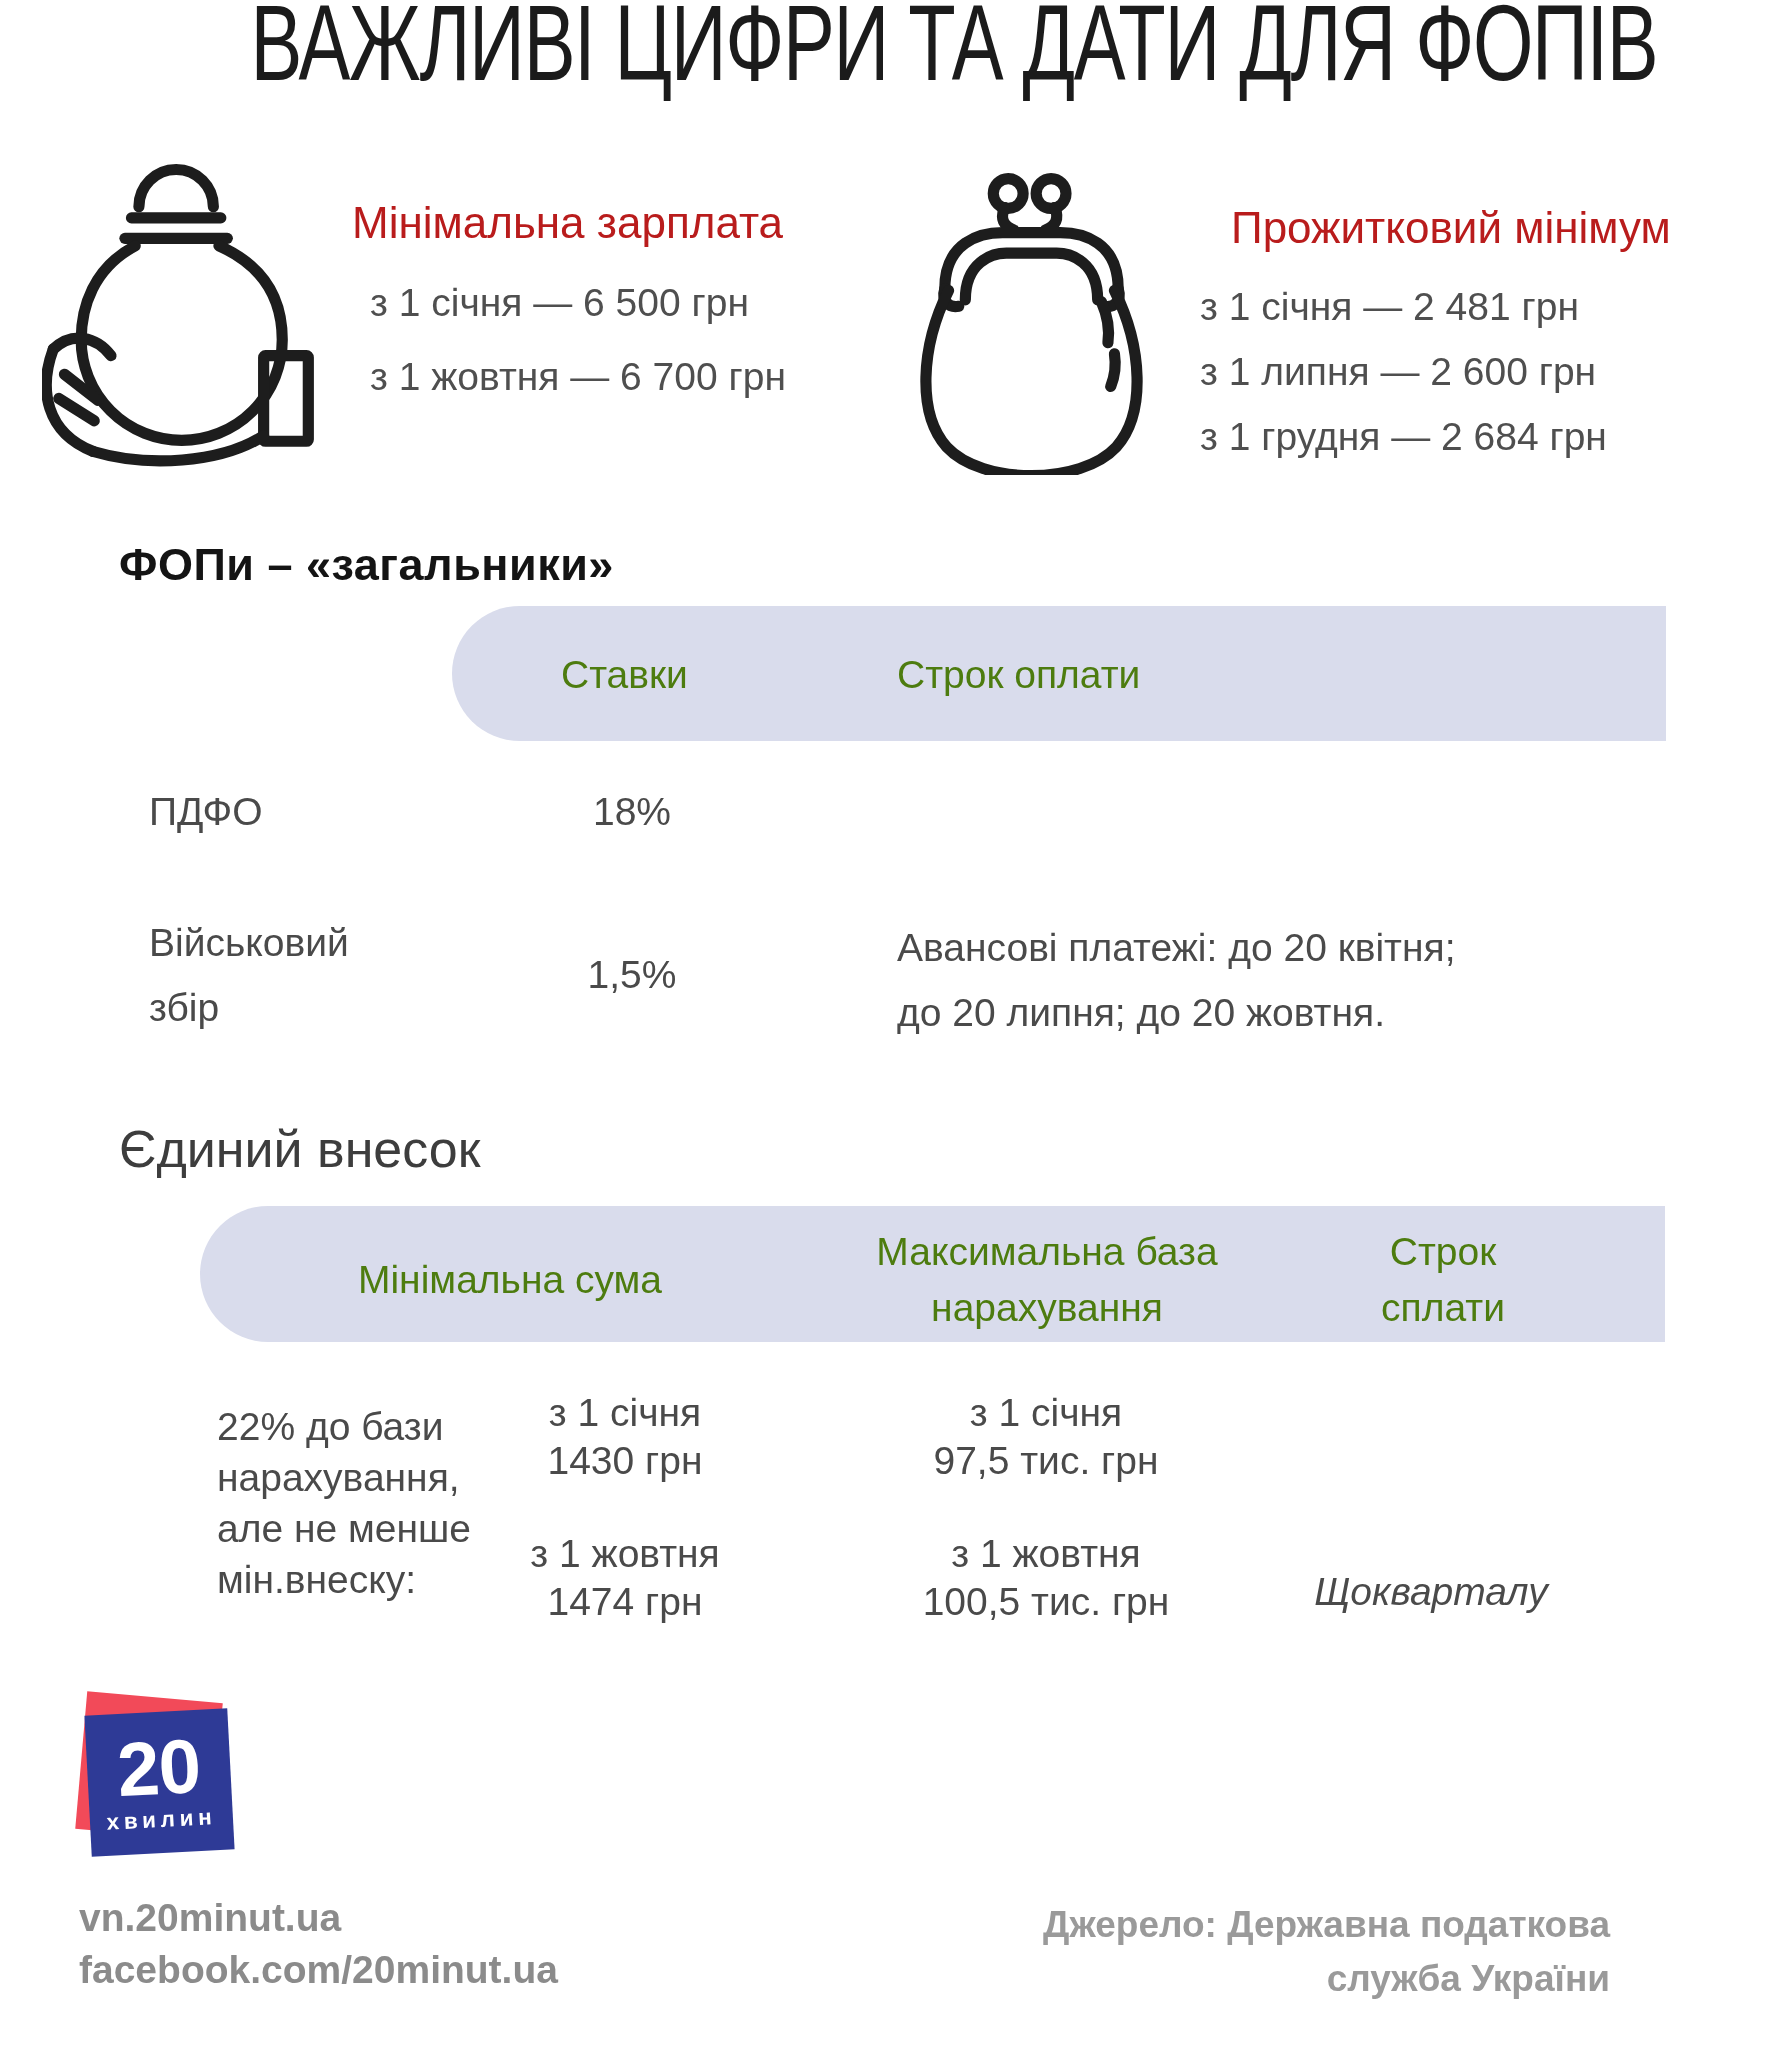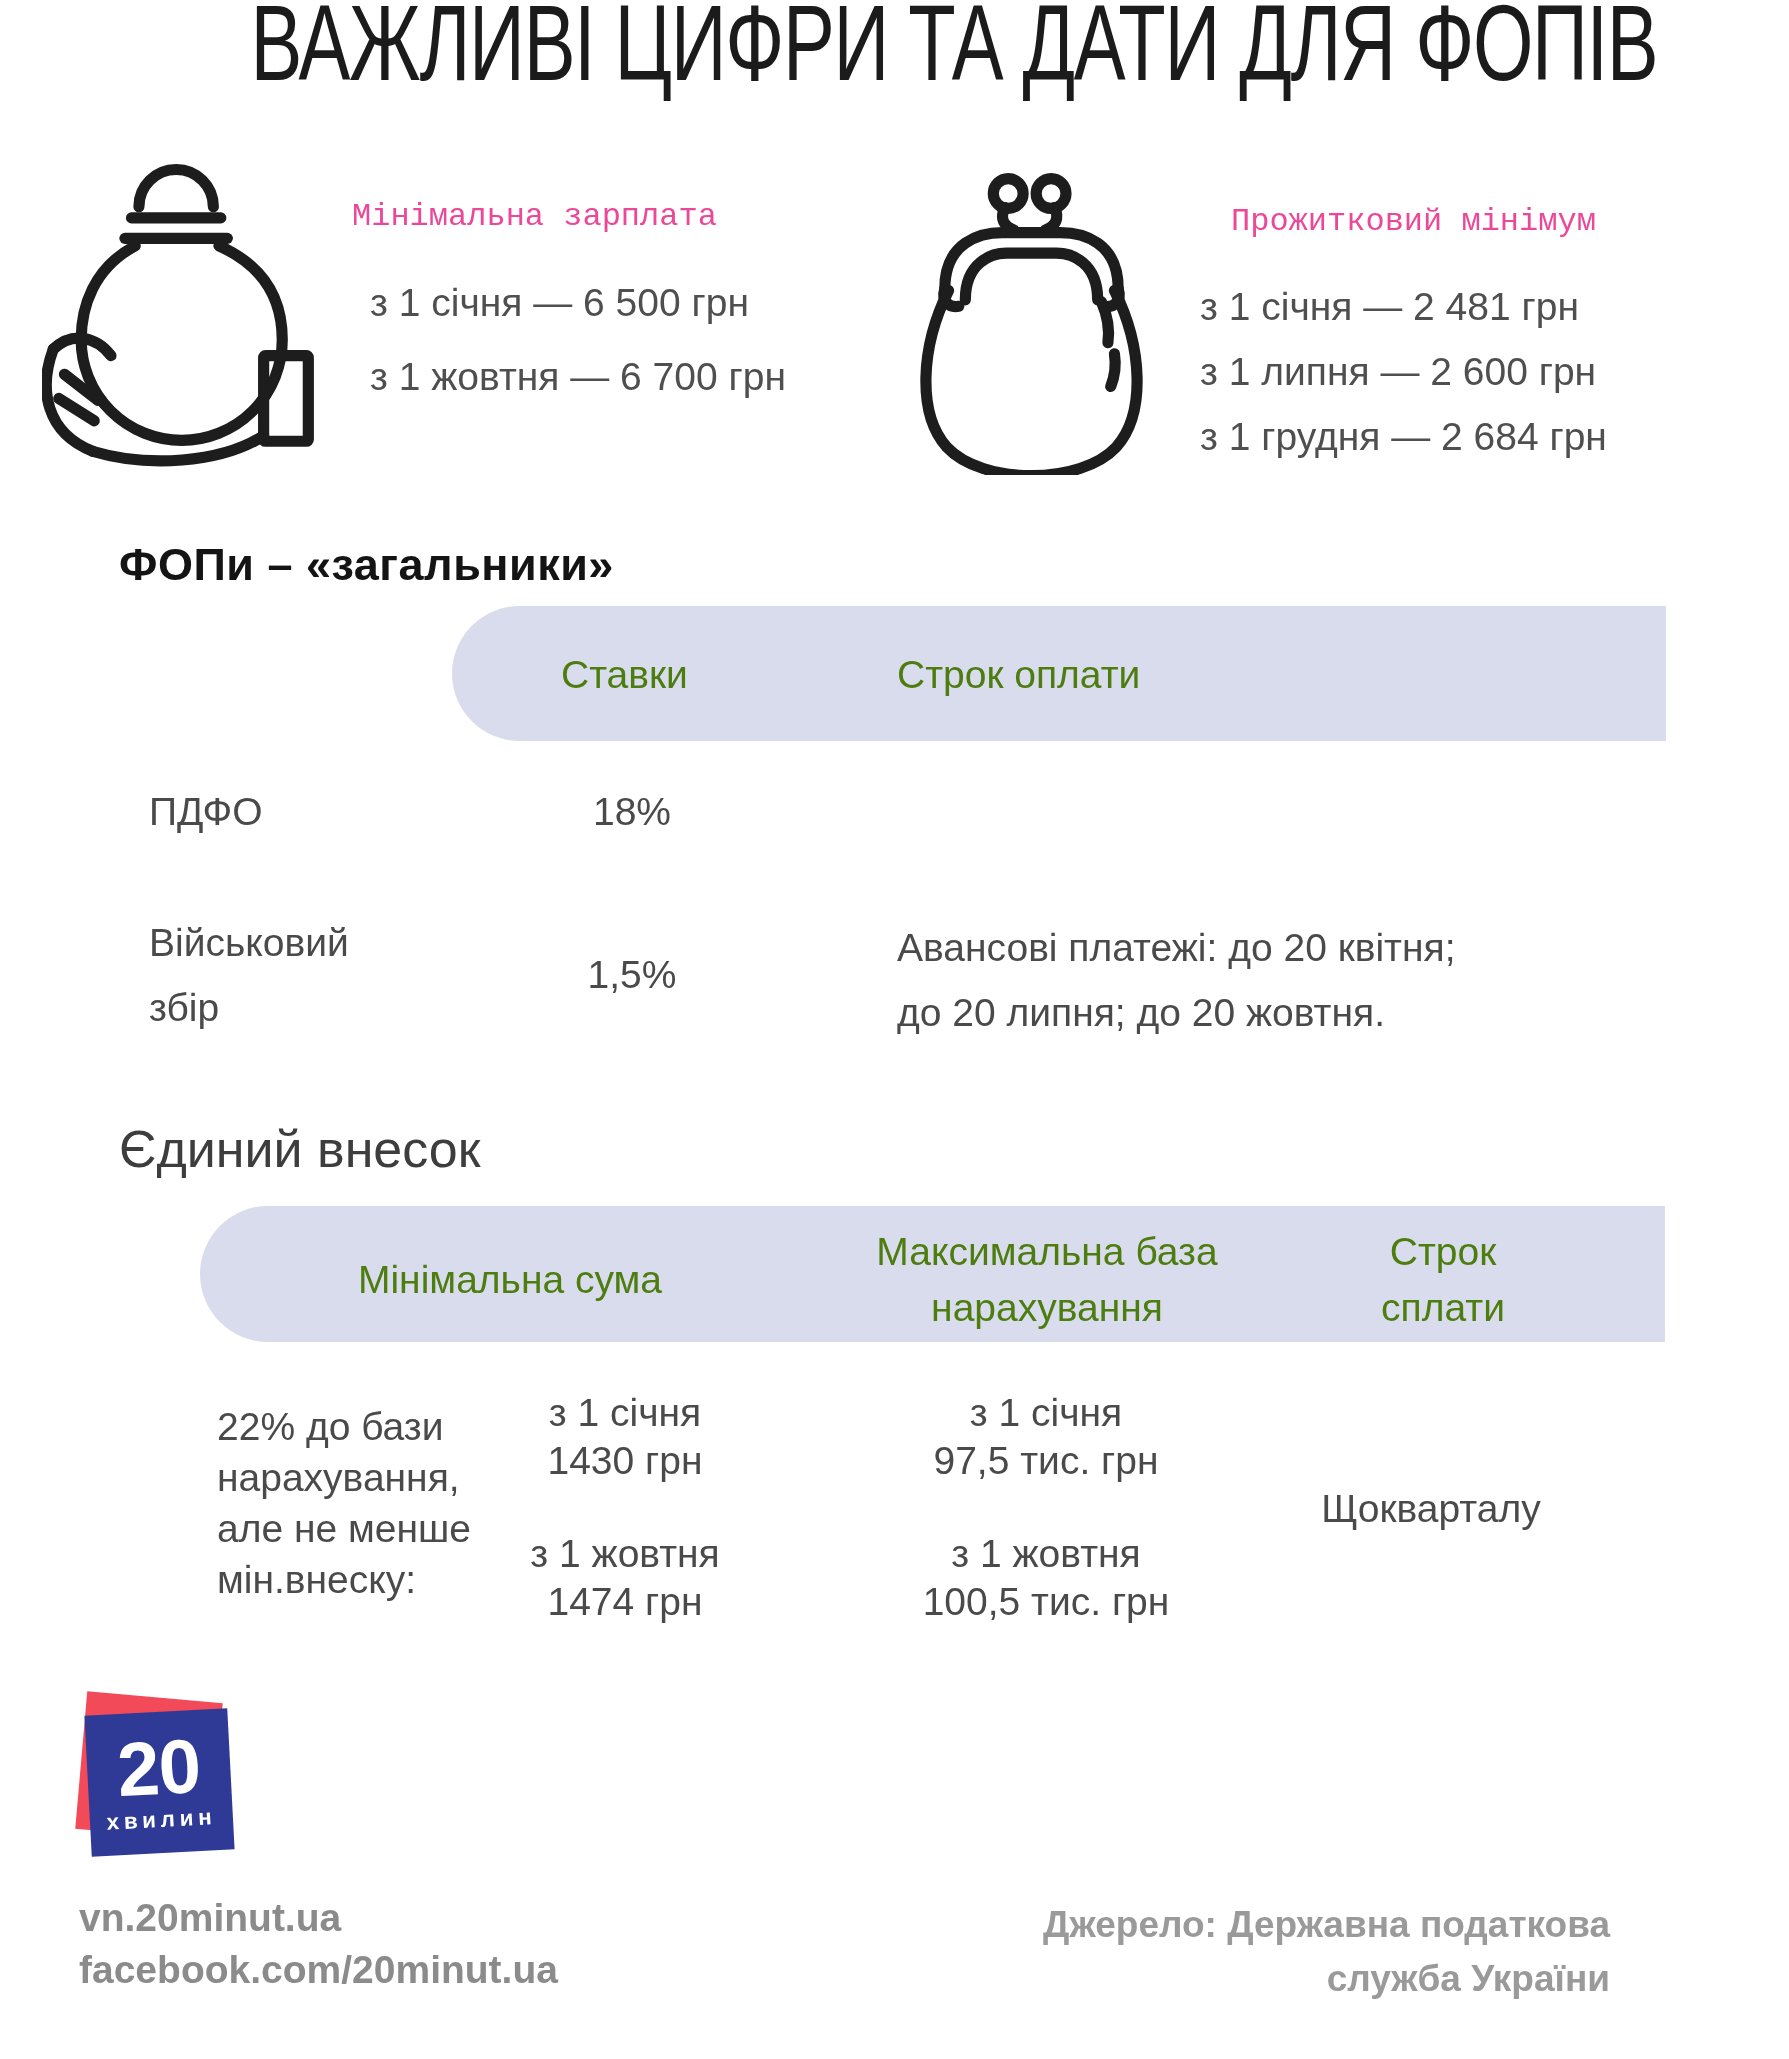--- a/index.html
+++ b/index.html
@@ -4,21 +4,21 @@
 <style>
   html,body{margin:0;padding:0;background:#fff;}
   .page{position:relative;width:1790px;height:2059px;background:#ffffff;overflow:hidden;
         font-family:"Liberation Sans",sans-serif;color:#4a4a4a;}
   .abs{position:absolute;}
 
   .title{top:-11.2px;left:0;width:100%;text-align:center;font-size:108px;line-height:1;
          white-space:nowrap;color:#1b1b1b;font-weight:400;letter-spacing:-1.9px;
          transform:scaleX(0.72);transform-origin:50% 0;}
 
-  .hl-label{font-size:32px;color:#ec4899;font-family:Liberation Mono, monospace;}
+  .hl-label{font-size:44px;color:#b91c1c;}
   .hl-line{font-size:39px;color:#4f4f4f;line-height:39px;}
   .hl-lines-left{display:flex;flex-direction:column;gap:35px;}
   .hl-lines-right{display:flex;flex-direction:column;gap:26px;}
 
   .sec1-heading{left:119px;top:539px;font-size:45px;font-weight:700;color:#141414;letter-spacing:0.5px;}
   .sec2-heading{left:119px;top:1119px;font-size:52px;font-weight:400;color:#3d3d3d;}
 
   .band{background:#d9dcec;border-radius:68px 0 0 68px;}
   .band1{left:452px;top:606px;width:1214px;height:135px;}
   .band2{left:200px;top:1206px;width:1465px;height:136px;}
@@ -138,21 +138,21 @@
 
   <div class="abs cell t2-group" style="left:1046px;top:1389px;">
     <div>з 1 січня</div>
     <div>97,5 тис. грн</div>
   </div>
   <div class="abs cell t2-group" style="left:1046px;top:1530px;">
     <div>з 1 жовтня</div>
     <div>100,5 тис. грн</div>
   </div>
 
-  <div class="abs cell t2-group" style="left:1431px;top:1485px;">Щокварталу</div>
+  <div class="abs cell t2-group" style="left:1431px;top:1568px;font-style:italic;">Щокварталу</div>
 
   <div class="abs logo">
     <div class="logo-red" style="background: rgb(242, 74, 89);"></div>
     <div class="logo-blue" style="background: rgb(46, 58, 150);">
       <div class="logo-num">20</div>
       <div class="logo-word">хвилин</div>
     </div>
   </div>
 
   <div class="abs f-left">

